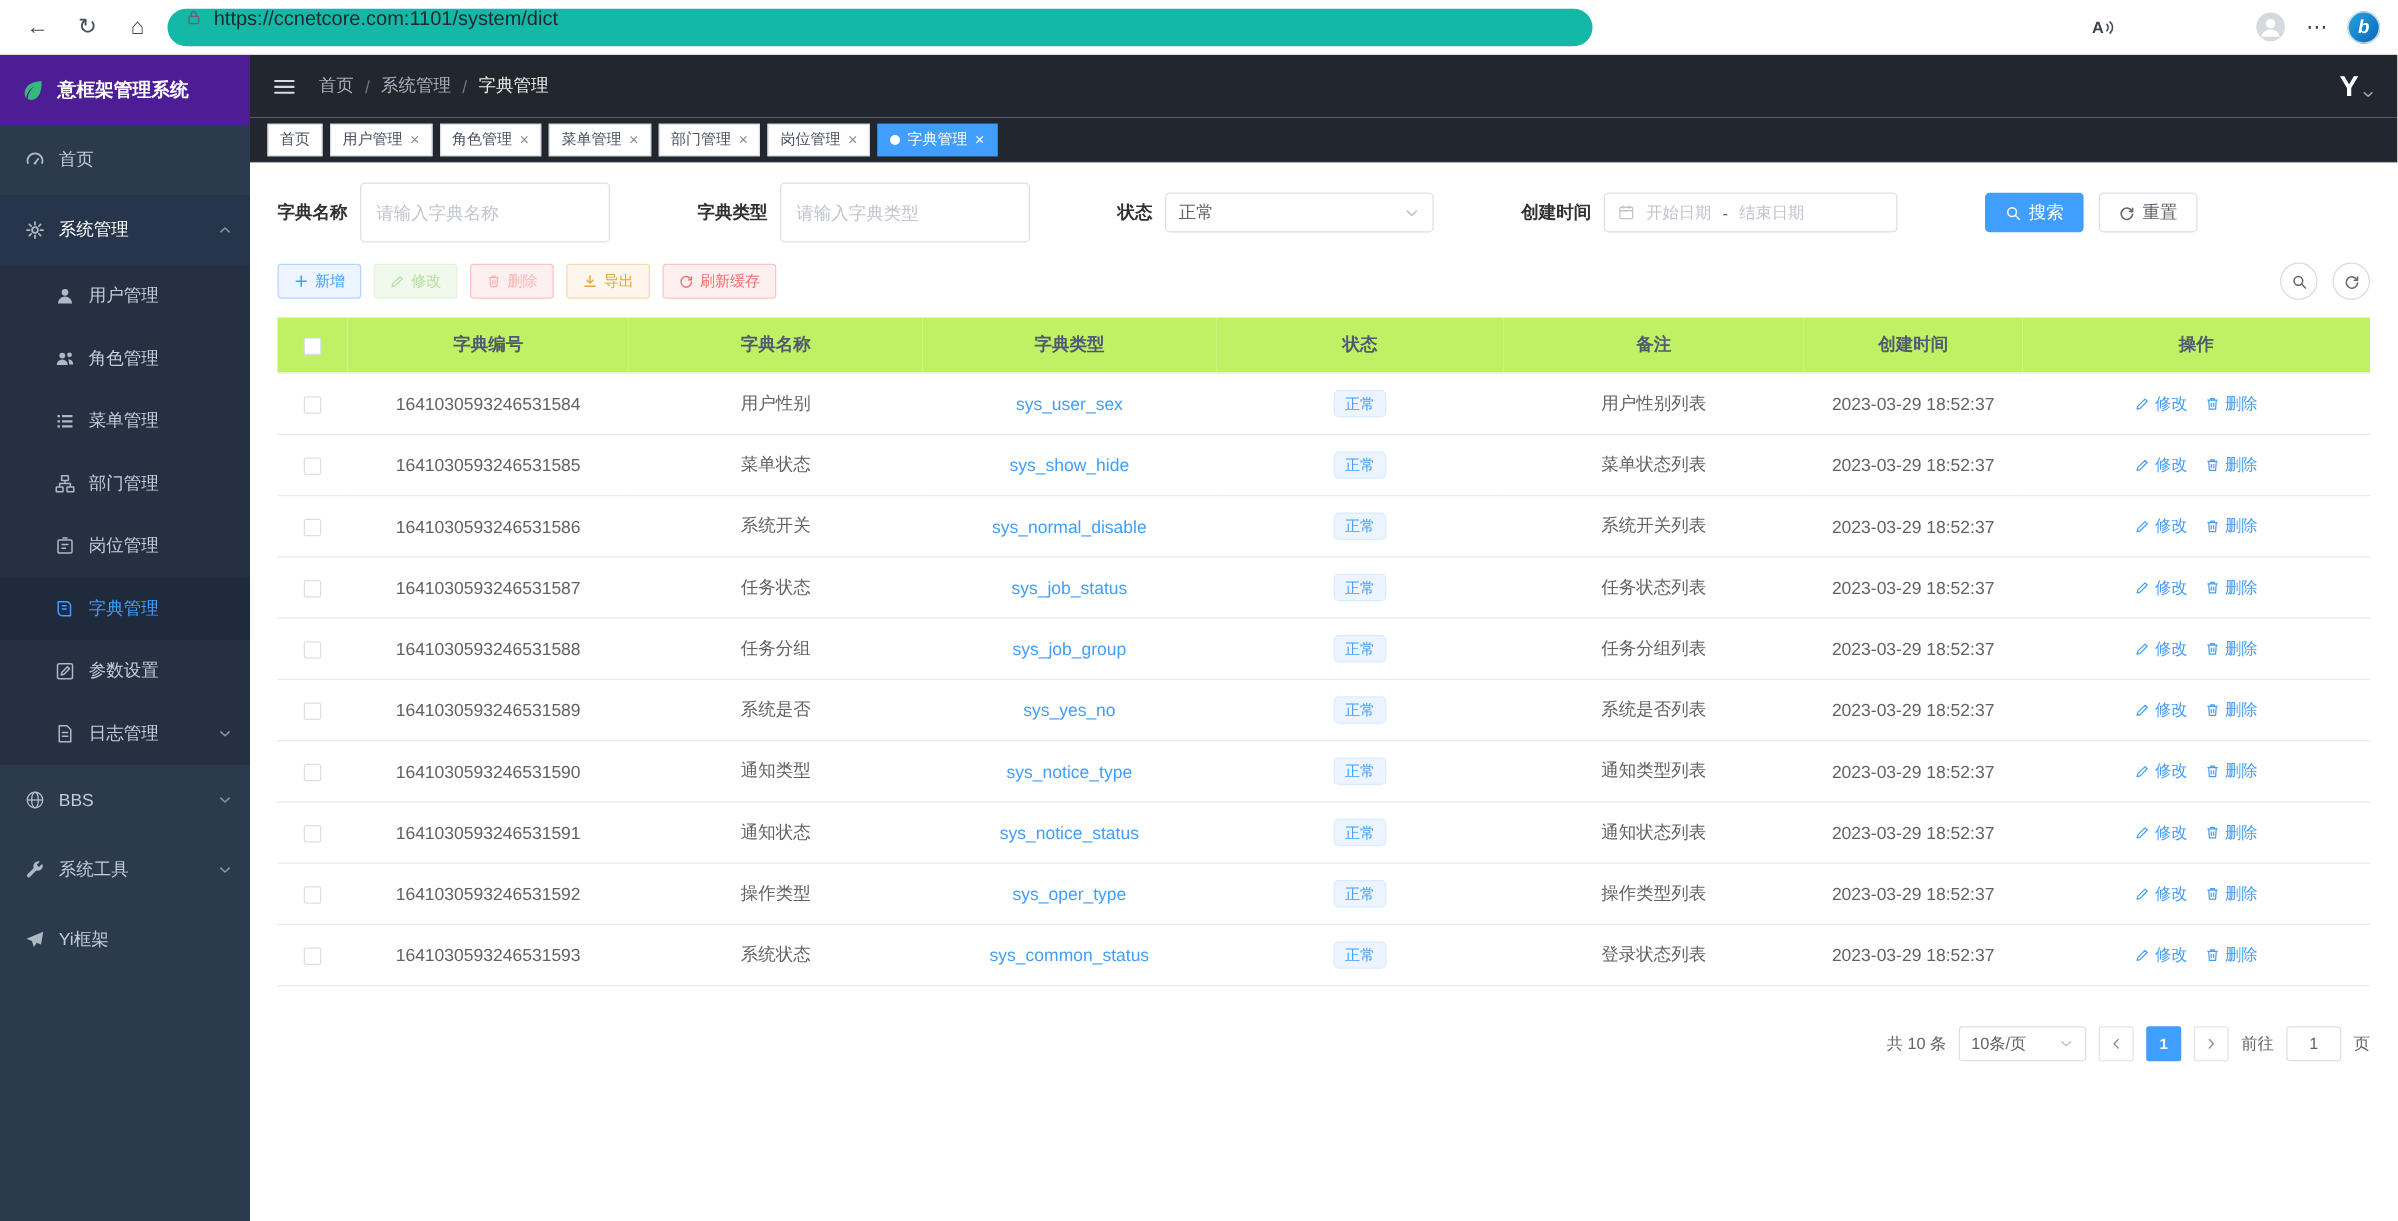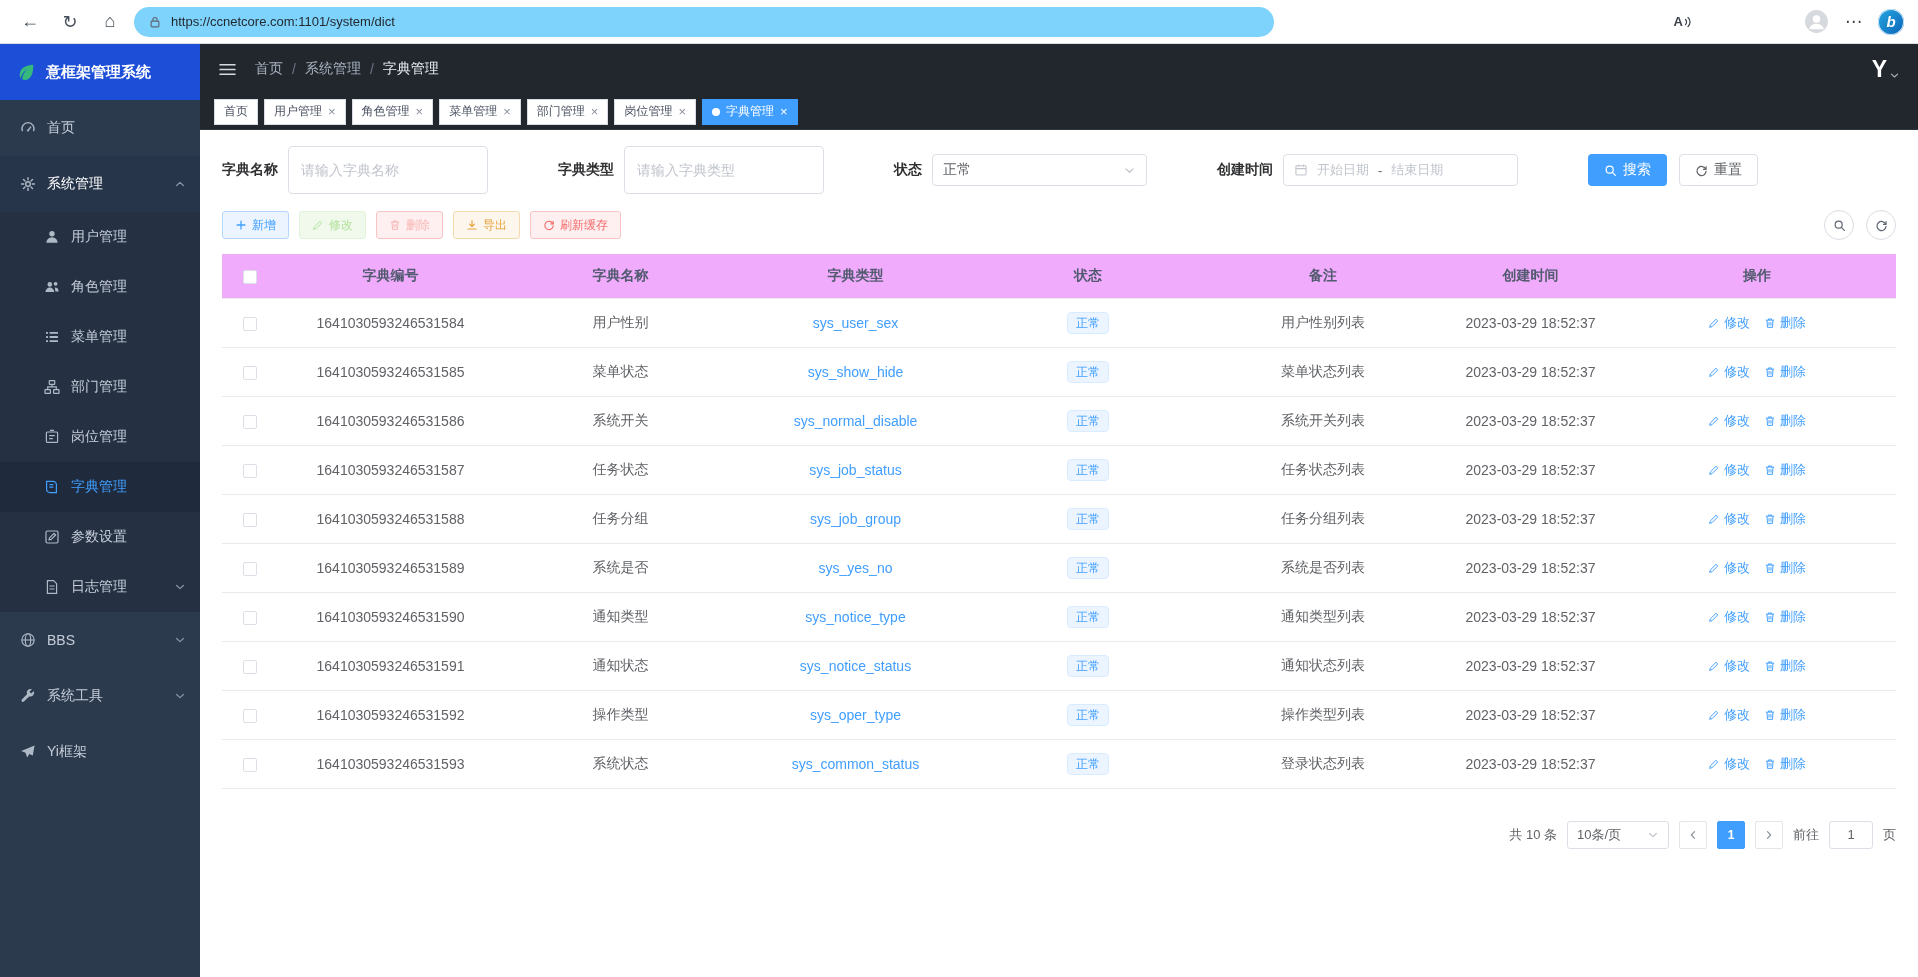--- a/index.html
+++ b/index.html
@@ -4,34 +4,34 @@
 <style>
 *{margin:0;padding:0;box-sizing:border-box}
 html,body{width:1918px;height:977px;overflow:hidden;background:#fff;font-family:"Liberation Sans","DejaVu Sans",sans-serif}
 .screen{width:1918px;height:977px;display:flex;flex-direction:column}
 .icon{display:inline-flex;align-items:center;justify-content:center;line-height:1}
 .icon svg{width:1em;height:1em;display:block}
 
 
 .chrome{flex:0 0 44px;display:flex;align-items:center;background:#fff;border-bottom:1px solid #dcdfe3;padding:0 14px;gap:8px}
 .nav-btn{width:32px;height:32px;display:flex;align-items:center;justify-content:center;font-size:18px;color:#47505a;border-radius:6px;cursor:pointer}
-.url-bar{flex:1;max-width:1140px;height:30px;background:#7dd3fc;border-radius:15px;display:flex;align-items:center;padding:0 14px;gap:9px;color:#24292f;font-size:13px}
+.url-bar{flex:1;max-width:1140px;height:30px;background:#14b8a6;border-radius:15px;display:flex;align-items:flex-start;padding:0 14px;gap:9px;color:#24292f;font-size:16px}
 .url-bar .icon{font-size:14px;color:#5f6672}
 .chrome-right{display:flex;align-items:center;gap:16px;margin-left:auto;color:#3c434b}
 .c-ic{font-size:17px;color:#3c434b;cursor:pointer;display:inline-flex;align-items:center}
 .ra{gap:1px}
 .ra-letter{font-size:13px;font-weight:bold}
 .ra-waves{width:8px;height:16px}
 .avatar-ic svg{width:25px;height:25px}
 .bing{width:26px;height:26px;border-radius:50%;background:linear-gradient(135deg,#25a8e0,#0c63b8);color:#fff;font-weight:bold;font-style:italic;display:flex;align-items:center;justify-content:center;font-size:15px;box-shadow:0 0 0 1px #cfe7f7 inset}
 
 
 .app{flex:1;display:flex;min-height:0}
 .sidebar{flex:0 0 200px;width:200px;background:#2c3a4d;display:flex;flex-direction:column;color:#c5cdd9}
-.logo-row{height:56px;flex:0 0 56px;display:flex;align-items:center;padding:0 16px;gap:10px;background:#1d4ed8;cursor:pointer}
+.logo-row{height:56px;flex:0 0 56px;display:flex;align-items:center;padding:0 16px;gap:10px;background:#4c1d95;cursor:pointer}
 .logo-row .icon{font-size:20px}
 .logo-text{color:#fff;font-weight:bold;font-size:15px;white-space:nowrap}
 .menu-item{height:56px;display:flex;align-items:center;padding:0 14px 0 20px;gap:11px;font-size:14px;cursor:pointer;white-space:nowrap}
 .menu-item .icon,.submenu-item .icon{font-size:16px;color:#aeb9c6}
 .menu-item .arrow,.submenu-item .arrow{margin-left:auto;font-size:12px;color:#8a95a5}
 .menu-item.expanded{color:#fff;background:#27354a}
 .submenu{list-style:none;background:#253143}
 .submenu-item{height:50px;display:flex;align-items:center;padding:0 14px 0 44px;gap:11px;font-size:14px;cursor:pointer;white-space:nowrap}
 .submenu-item.active{color:#409eff;background:#1f2a3c}
 .submenu-item.active .icon{color:#409eff}
@@ -81,21 +81,21 @@
 .btn-sm .icon{font-size:12px}
 .b-add{color:#409eff;background:#ecf5ff;border-color:#b3d8ff}
 .b-edit{color:#b3e19d;background:#f0f9eb;border-color:#e1f3d8;cursor:not-allowed}
 .b-del{color:#f8b4b4;background:#fef0f0;border-color:#fbc4c4;cursor:not-allowed}
 .b-exp{color:#e6a23c;background:#fdf6ec;border-color:#f5dab1}
 .b-cache{color:#f56c6c;background:#fef0f0;border-color:#fbc4c4}
 .toolbar-right{margin-left:auto;display:flex;gap:12px}
 .circle-btn{width:30px;height:30px;border-radius:50%;border:1px solid #d9dce3;background:#fff;display:flex;align-items:center;justify-content:center;color:#5f6672;font-size:13px;cursor:pointer}
 
 table{width:100%;border-collapse:collapse;table-layout:fixed;font-size:14px;color:#606266}
-thead th{background:#f0abfc;color:#515a6e;font-weight:700;height:44px;border-bottom:1px solid #e8eaec;text-align:center;font-size:14px}
+thead th{background:#bef264;color:#515a6e;font-weight:700;height:44px;border-bottom:1px solid #e8eaec;text-align:center;font-size:14px}
 tbody td{height:49px;border-bottom:1px solid #e8eaec;text-align:center;overflow:hidden;white-space:nowrap;text-overflow:ellipsis}
 .checkbox{display:inline-block;width:14px;height:14px;border:1px solid #dcdfe6;border-radius:2px;background:#fff;vertical-align:middle;cursor:pointer}
 .link{color:#409eff;text-decoration:none;cursor:pointer}
 .tag-normal{display:inline-block;height:22px;line-height:20px;padding:0 8px;background:#ecf5ff;border:1px solid #d9ecff;color:#409eff;border-radius:4px;font-size:12px}
 .ops .op{margin:0 7px;display:inline-flex;align-items:center;gap:4px;font-size:13px}
 .ops .op .icon{font-size:12px}
 
 .pagination{display:flex;align-items:center;justify-content:flex-end;gap:10px;margin-top:32px;font-size:13px;color:#606266}
 .psel{width:102px;height:28px;border:1px solid #dcdfe6;border-radius:3px;display:flex;align-items:center;justify-content:space-between;padding:0 9px;cursor:pointer;background:#fff}
 .psel .icon{color:#c0c4cc;font-size:12px}

